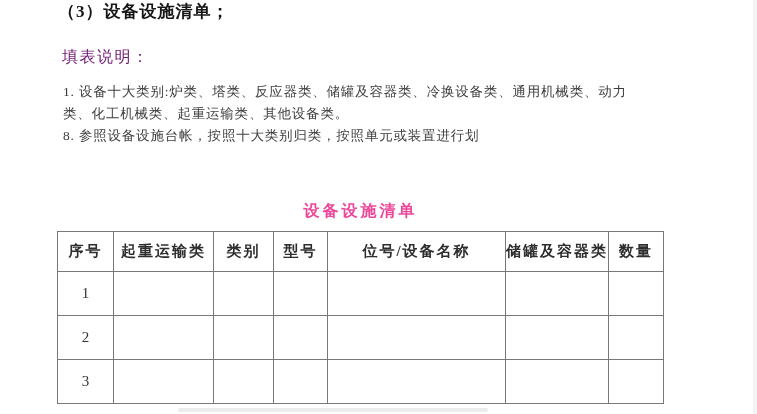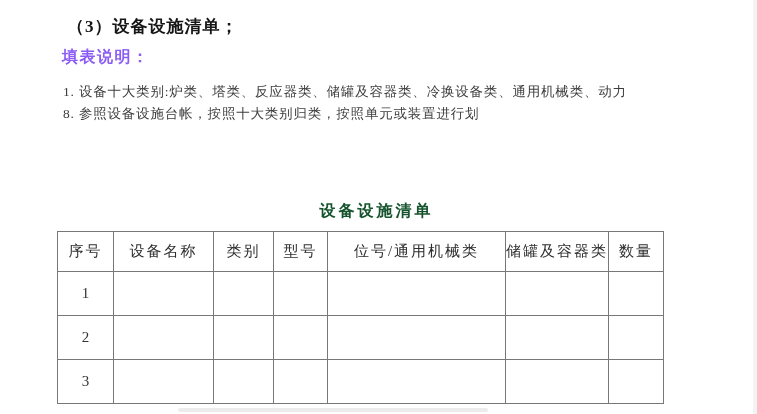--- a/index.html
+++ b/index.html
@@ -7,79 +7,78 @@
     position: relative;
     width: 757px;
     height: 414px;
     background: #ffffff;
     overflow: hidden;
     font-family: "Liberation Serif", "DejaVu Serif", serif;
   }
   .heading {
     position: absolute;
     left: 58px;
-    top: 15px;
+    top: 0;
     font-size: 17px;
     font-weight: bold;
     color: #151515;
     letter-spacing: 1px;
     white-space: nowrap;
-    margin-left: 9px;
   }
   .section-label {
     position: absolute;
     left: 62px;
     top: 47px;
     font-size: 16px;
-    font-weight: bold;
-    color: #8b5cf6;
+    font-weight: normal;
+    color: #701a75;
     letter-spacing: 1.5px;
     white-space: nowrap;
   }
   .instructions {
     position: absolute;
     left: 63px;
     top: 81px;
     width: 620px;
     font-size: 13.5px;
     color: #3d3d3d;
     letter-spacing: 0.8px;
   }
   .instruction-line {
     height: 22px;
     line-height: 22px;
     white-space: nowrap;
   }
   .table-title {
     position: absolute;
-    left: 73px;
+    left: 57px;
     top: 201px;
     width: 607px;
     text-align: center;
     font-size: 16px;
     font-weight: bold;
-    color: #14532d;
+    color: #ec4899;
     letter-spacing: 3px;
   }
   table.equip-table {
     position: absolute;
     left: 57px;
     top: 231px;
     border-collapse: collapse;
     table-layout: fixed;
   }
   .equip-table th, .equip-table td {
     border: 1px solid #787878;
     padding: 0;
     overflow: hidden;
   }
   .equip-table thead tr { height: 40px; }
   .equip-table tbody tr { height: 44px; }
   .equip-table th {
-    font-weight: normal;
+    font-weight: bold;
     font-size: 15px;
     color: #2e2e2e;
     letter-spacing: 2px;
     text-align: center;
     white-space: nowrap;
   }
   .equip-table td.row-no {
     text-align: center;
     font-size: 15px;
     color: #333333;
@@ -113,42 +112,43 @@
 <body>
 
 <div class="page">
 
   <div class="heading">（3）设备设施清单；</div>
 
   <div class="section-label">填表说明：</div>
 
   <div class="instructions">
     <div class="instruction-line">1. 设备十大类别:炉类、塔类、反应器类、储罐及容器类、冷换设备类、通用机械类、动力</div>
+    <div class="instruction-line">类、化工机械类、起重运输类、其他设备类。</div>
     <div class="instruction-line">8. 参照设备设施台帐，按照十大类别归类，按照单元或装置进行划</div>
   </div>
 
   <div class="table-title">设备设施清单</div>
 
   <table class="equip-table">
     <colgroup>
       <col class="col-seq">
         <col class="col-name">
         <col class="col-cat">
         <col class="col-model">
         <col class="col-pos">
         <col class="col-spec">
         <col class="col-qty">
     </colgroup>
     <thead>
       <tr>
         <th>序号</th>
-        <th>设备名称</th>
+        <th>起重运输类</th>
         <th>类别</th>
         <th>型号</th>
-        <th>位号/通用机械类</th>
+        <th>位号/设备名称</th>
         <th>储罐及容器类</th>
         <th>数量</th>
       </tr>
     </thead>
     <tbody>
       <tr>
         <td class="row-no">1</td>
         <td></td>
         <td></td>
         <td></td>

